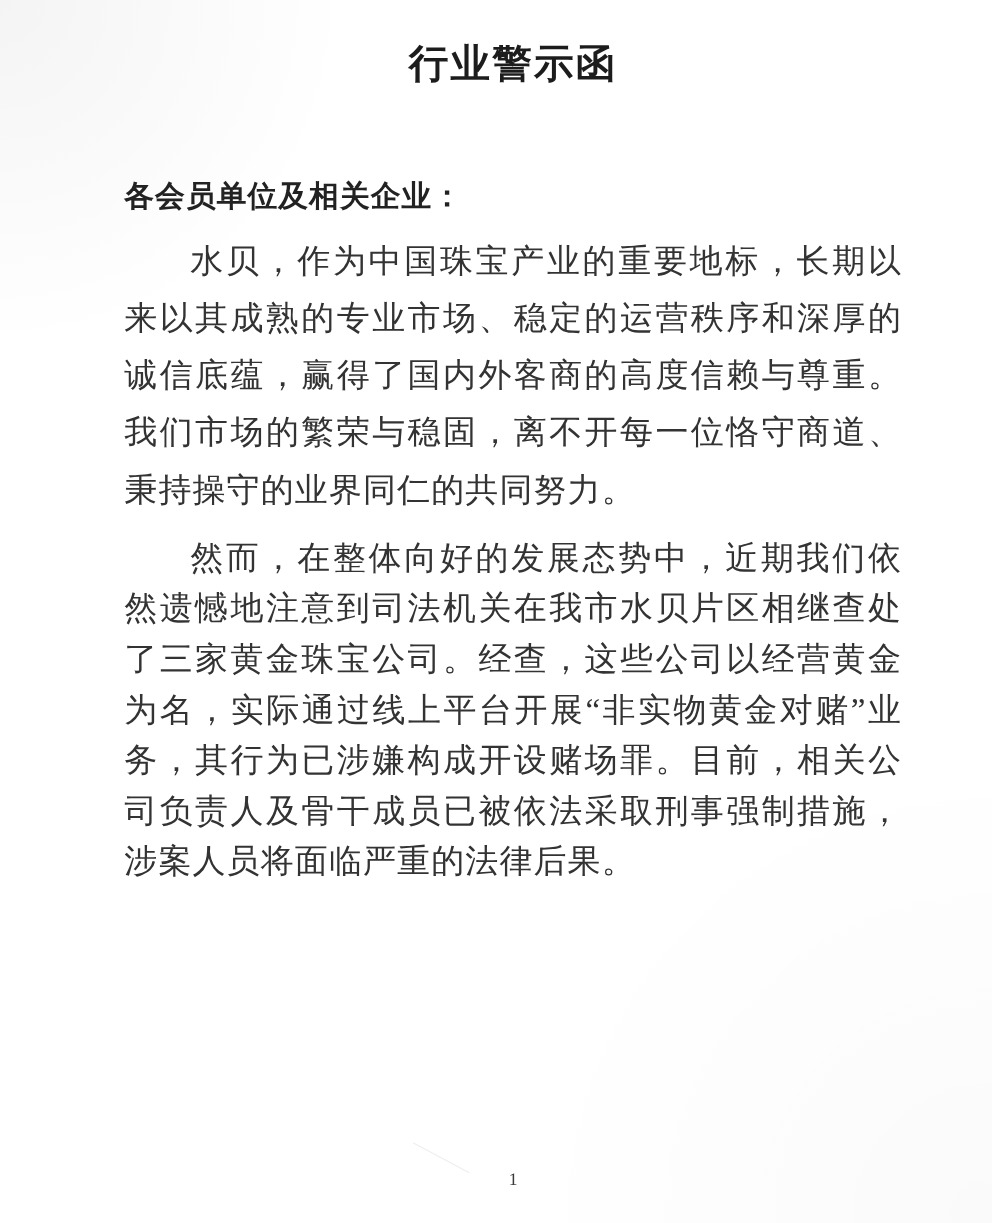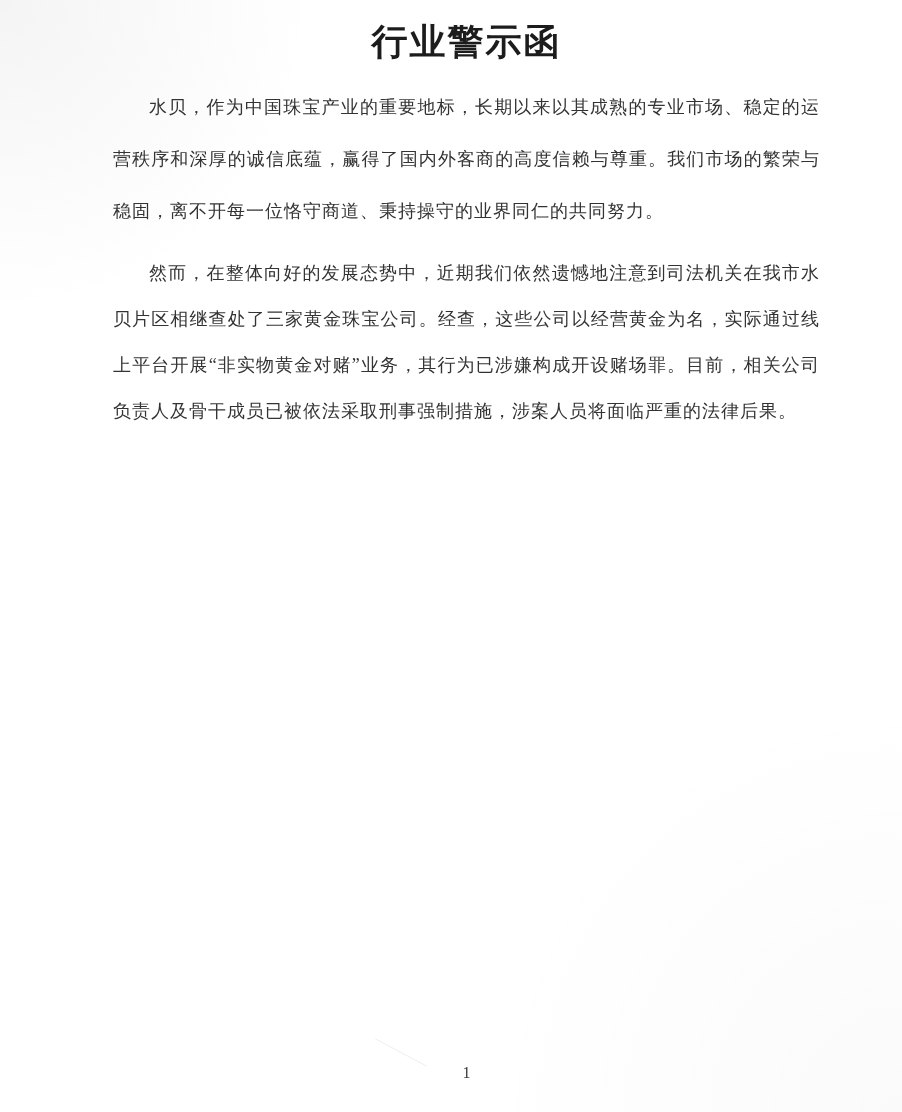--- a/index.html
+++ b/index.html
@@ -13,21 +13,21 @@
     height: 1112px;
     margin: 0 auto;
     background:
       radial-gradient(circle at 0% 0%, rgba(0,0,0,0.045), transparent 22%),
       radial-gradient(circle at 100% 100%, rgba(0,0,0,0.02), transparent 30%),
       #ffffff;
     overflow: hidden;
     color: #2e2e2e;
   }
   .content {
-    padding: 0 82px 0 113px; 
+    padding: 16px 82px 0 113px; 
   }
   .doc-title {
     margin: 0;
     padding-top: 20px;
     text-align: center;
     font-family: "Liberation Sans", "DejaVu Sans", sans-serif;
     font-weight: 700;
     font-size: 36px;
     line-height: 44px;
     letter-spacing: 2px;
@@ -38,21 +38,21 @@
     font-family: "Liberation Sans", "DejaVu Sans", sans-serif;
     font-weight: 700;
     font-size: 27px;
     line-height: 34px;
     letter-spacing: 1px;
     color: #222222;
   }
   .para {
     margin: 0;
     font-family: "Liberation Serif", "DejaVu Serif", serif;
-    font-size: 18px;
+    font-size: 30px;
     letter-spacing: 1px;
     text-indent: 2em;
     text-align: justify;
     color: #333333;
   }
   .para-1 { margin-top: 17px; line-height: 52px; }
   .para-2 { margin-top: 13px; line-height: 46px; }
   .para-3 { margin-top: 23px; line-height: 47px; }
   .para-4 { margin-top: 18px; line-height: 45px; }
   .footer {
@@ -76,20 +76,21 @@
     transform: rotate(28deg);
   }
 </style>
 </head>
 <body>
 
 <div class="page">
   <div class="content">
     <h1 class="doc-title">行业警示函</h1>
 
+    <p class="salutation">各会员单位及相关企业：</p>
 
     <p class="para para-1">水贝，作为中国珠宝产业的重要地标，长期以来以其成熟的专业市场、稳定的运营秩序和深厚的诚信底蕴，赢得了国内外客商的高度信赖与尊重。我们市场的繁荣与稳固，离不开每一位恪守商道、秉持操守的业界同仁的共同努力。</p>
 
     <p class="para para-2">然而，在整体向好的发展态势中，近期我们依然遗憾地注意到司法机关在我市水贝片区相继查处了三家黄金珠宝公司。经查，这些公司以经营黄金为名，实际通过线上平台开展“非实物黄金对赌”业务，其行为已涉嫌构成开设赌场罪。目前，相关公司负责人及骨干成员已被依法采取刑事强制措施，涉案人员将面临严重的法律后果。</p>
 
 
   </div>
 
   <div class="crease"></div>
 

